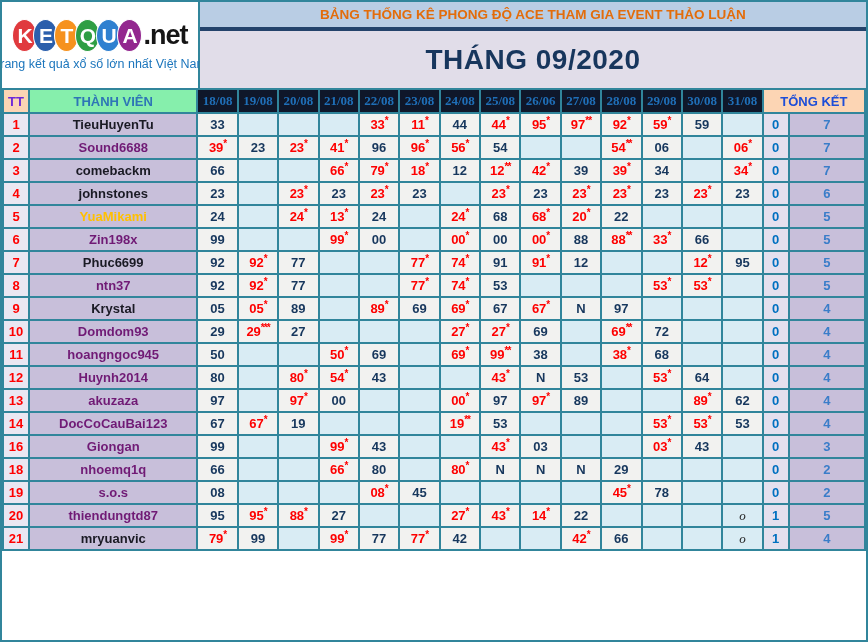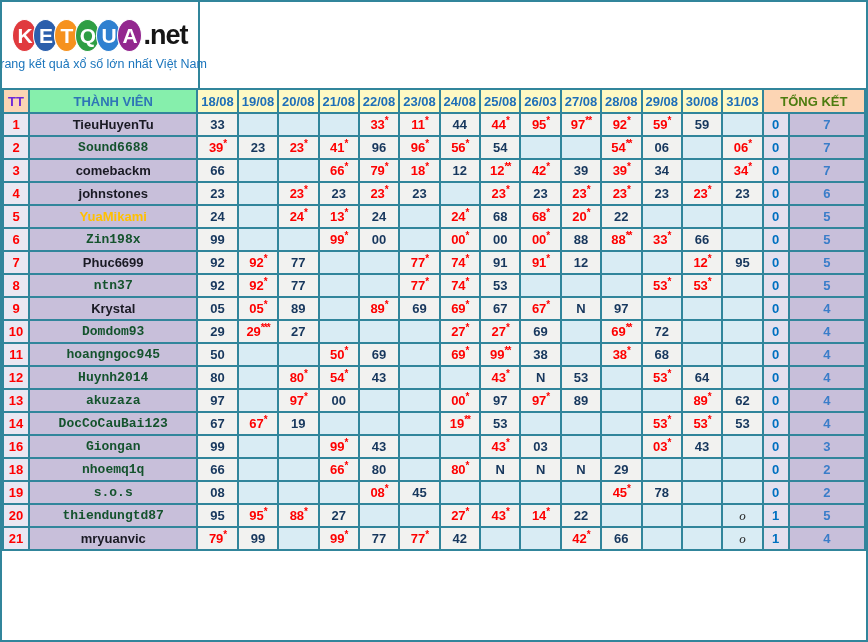--- a/index.html
+++ b/index.html
@@ -46,26 +46,26 @@
   th, td {
     border: 2px solid #31859b;
     height: 23px; padding: 0;
     text-align: center; vertical-align: middle;
     font-size: 13px; font-weight: bold;
     overflow: hidden; white-space: nowrap;
   }
   thead th { height: 24px; }
   .tt-header     { background: #fcd5b4; color: #6d28d9; }
   .member-header { background: #86efac; color: #2e75b6; }
-  .date-header   { background: #fef9c3; color: #1f6fb8; font-size: 13px; }
-  .total-header  { background: #fcd5b4; color: #4d7c0f; }
+  .date-header   { background: #0f172a; color: #1f6fb8; font-size: 13px; font-family: Liberation Serif, serif; }
+  .total-header  { background: #fcd5b4; color: #1d4ed8; }
   .tt-cell   { background: #eae7f2; color: #ff0000; }
   .name-cell { background: #c8bfda; }
   .name-dark   { color: #1a1a24; }
-  .name-orange { color: #14532d; font-family: Liberation Mono, monospace; }
+  .name-orange { color: #701a75; }
   .name-gold   { color: #ffc000; }
   .cell.plain   { background: #f2f2f0; color: #17375d; }
   .cell.starred { background: #f2f2f0; color: #fe0000; }
   .cell.empty   { background: #d9ecf4; }
   .cell.o-mark  { background: #d9ecf4; color: #222; font-style: italic; font-weight: normal; font-family: "Liberation Serif", serif; font-size: 13px; }
   .cell sup { font-size: 10px; line-height: 0; vertical-align: super; letter-spacing: -1px; }
   .tk1 { background: #e4e0ee; color: #0070c0; }
   .tk2 { background: #c8bfda; color: #3a7dc9; }
 </style>
 </head>
@@ -79,20 +79,24 @@
           <span class="logo-letter" style="background: rgb(43, 95, 172);">E</span>
           <span class="logo-letter" style="background: rgb(246, 146, 30);">T</span>
           <span class="logo-letter" style="background: rgb(47, 158, 68);">Q</span>
           <span class="logo-letter" style="background: rgb(47, 128, 208);">U</span>
           <span class="logo-letter" style="background: rgb(147, 39, 143);">A</span>
 
         <span class="logo-suffix">.net</span>
       </div>
       <div class="logo-tagline">Trang kết quả xổ số lớn nhất Việt Nam</div>
     </div>
+    <div class="banners">
+      <div class="banner1">BẢNG THỐNG KÊ PHONG ĐỘ ACE THAM GIA EVENT THẢO LUẬN</div>
+      <div class="banner2">THÁNG 09/2020</div>
+    </div>
   </div>
 
   <table>
     <colgroup>
       <col style="width:26px">
         <col style="width:168px">
       <col span="14" style="width:40.3px">
       <col style="width:26px">
         <col style="width:76px">
     </colgroup>
@@ -101,26 +105,26 @@
           <th class="tt-header">TT</th>
           <th class="member-header">THÀNH VIÊN</th>
           <th class="date-header">18/08</th>
           <th class="date-header">19/08</th>
           <th class="date-header">20/08</th>
           <th class="date-header">21/08</th>
           <th class="date-header">22/08</th>
           <th class="date-header">23/08</th>
           <th class="date-header">24/08</th>
           <th class="date-header">25/08</th>
-          <th class="date-header">26/03</th>
+          <th class="date-header">26/06</th>
           <th class="date-header">27/08</th>
           <th class="date-header">28/08</th>
           <th class="date-header">29/08</th>
           <th class="date-header">30/08</th>
-          <th class="date-header">31/03</th>
+          <th class="date-header">31/08</th>
           <th class="total-header" colspan="2">TỔNG KẾT</th>
         </tr>
     </thead>
     <tbody>
         <tr>
           <td class="tt-cell">1</td>
           <td class="name-cell name-dark">TieuHuyenTu</td>
           <td class="cell plain">33</td>
           <td class="cell empty"></td>
           <td class="cell empty"></td>

